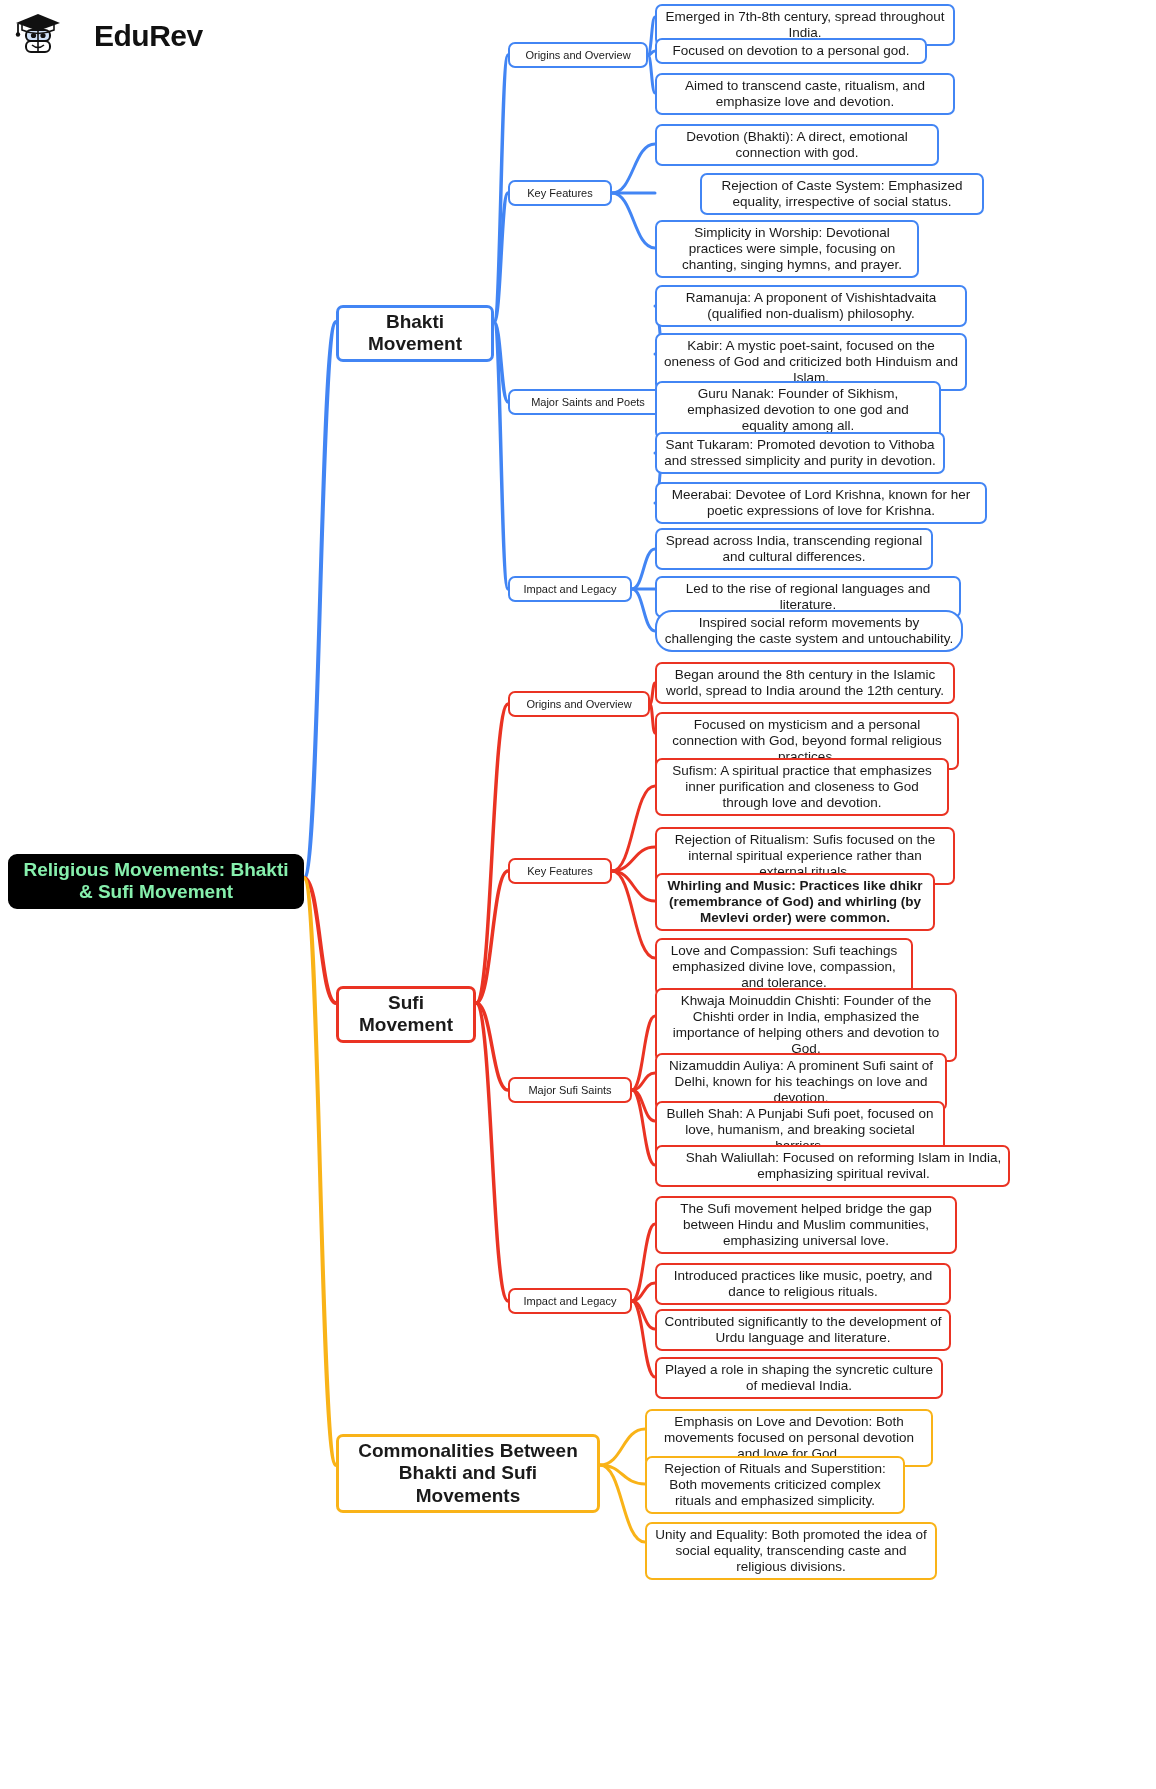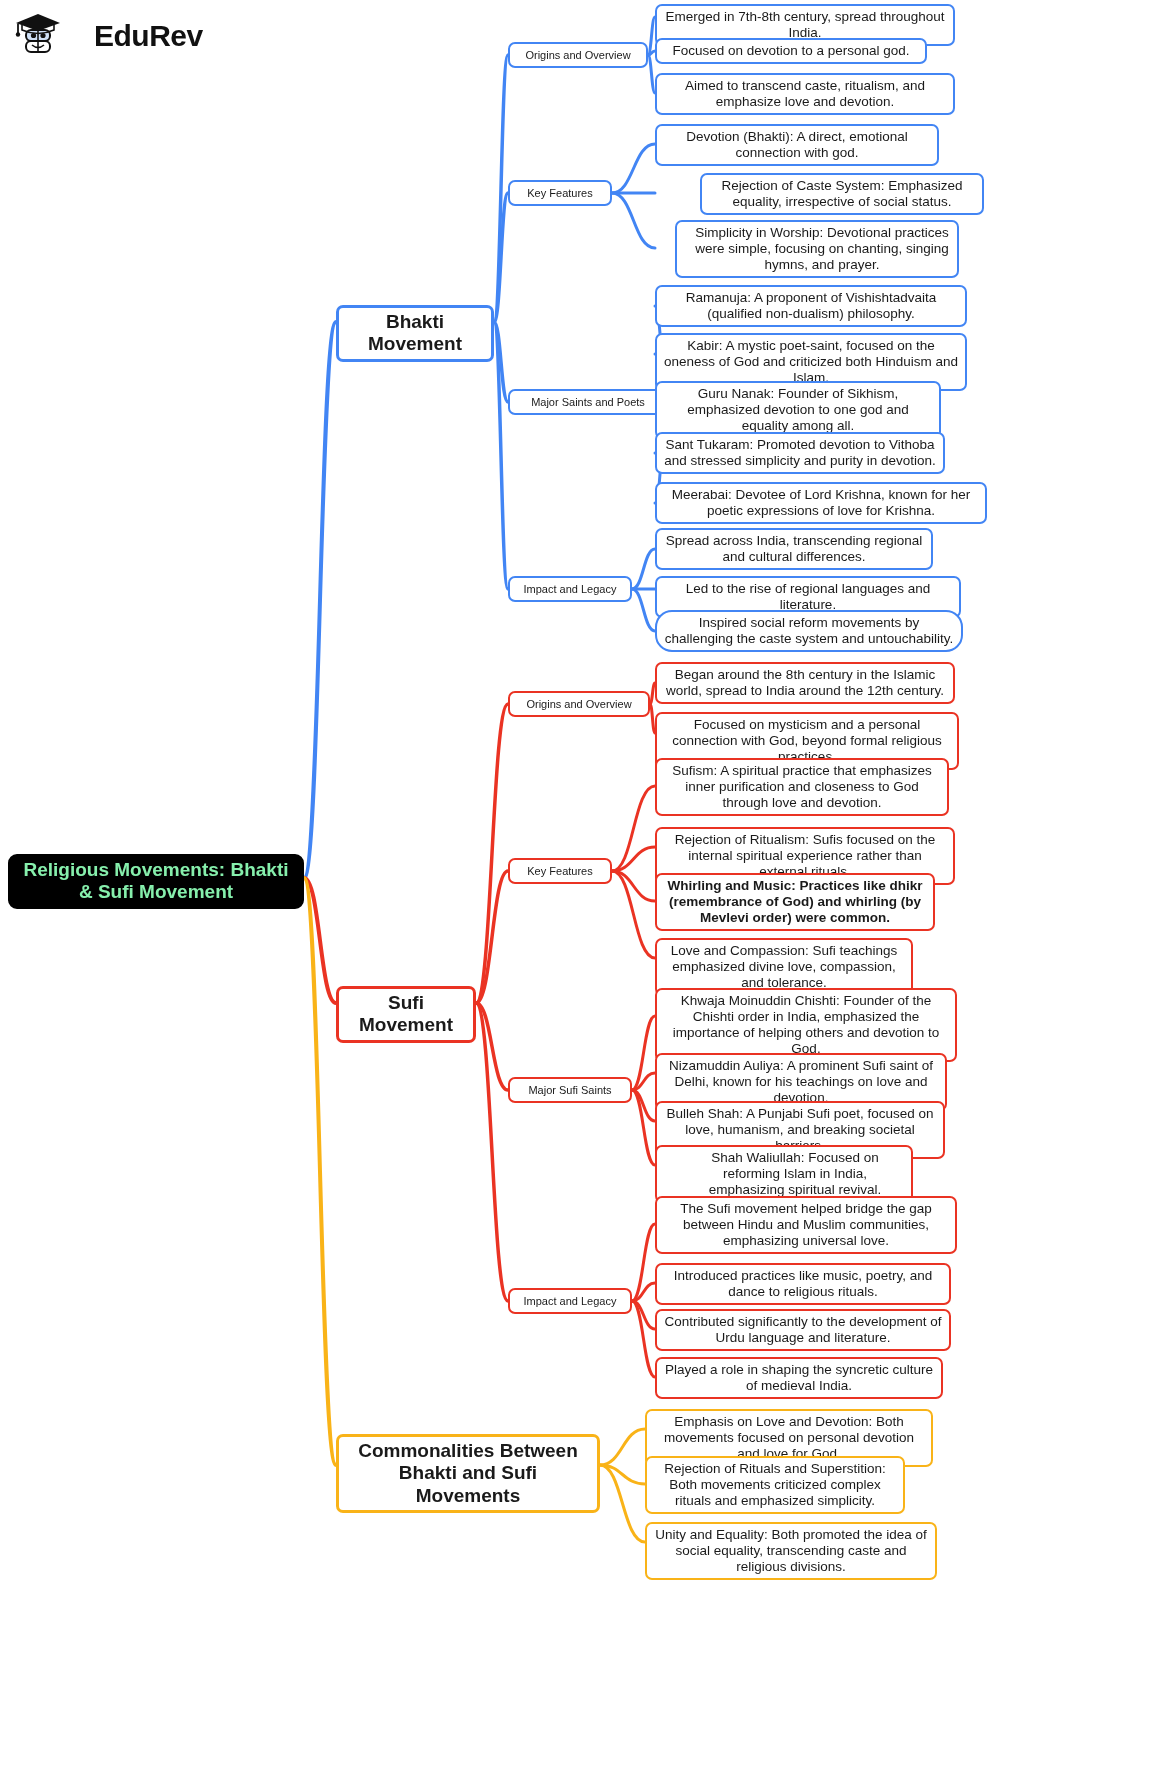--- a/index.html
+++ b/index.html
@@ -142,21 +142,21 @@
 
 <div class="node root " style="left: 8px; top: 854px; width: 296px; min-height: 48px;">Religious Movements: Bhakti &amp; Sufi Movement</div>
     <div class="node branch c-blue" style="left: 336px; top: 305px; width: 158px; min-height: 34px;">Bhakti Movement</div>
     <div class="node cat c-blue" style="left: 508px; top: 42px; width: 140px; min-height: 26px;">Origins and Overview</div>
     <div class="node leaf c-blue" style="left: 655px; top: 4px; width: 300px; min-height: 26px;">Emerged in 7th-8th century, spread throughout India.</div>
     <div class="node leaf c-blue" style="left: 655px; top: 38px; width: 272px; min-height: 26px;">Focused on devotion to a personal god.</div>
     <div class="node leaf c-blue" style="left: 655px; top: 73px; width: 300px; min-height: 40px;">Aimed to transcend caste, ritualism, and emphasize love and devotion.</div>
     <div class="node cat c-blue" style="left: 508px; top: 180px; width: 104px; min-height: 26px;">Key Features</div>
     <div class="node leaf c-blue" style="left: 655px; top: 124px; width: 284px; min-height: 40px;">Devotion (Bhakti): A direct, emotional connection with god.</div>
     <div class="node leaf c-blue" style="left: 655px; top: 173px; width: 284px; min-height: 40px; margin-left: 45px;">Rejection of Caste System: Emphasized equality, irrespective of social status.</div>
-    <div class="node leaf c-blue" style="left: 675px; top: 220px; width: 284px; min-height: 56px; padding-left: 16px;">Simplicity in Worship: Devotional practices were simple, focusing on chanting, singing hymns, and prayer.</div>
+    <div class="node leaf c-blue" style="left: 655px; top: 220px; width: 264px; min-height: 56px; padding-left: 16px;">Simplicity in Worship: Devotional practices were simple, focusing on chanting, singing hymns, and prayer.</div>
     <div class="node cat c-blue" style="left: 508px; top: 389px; width: 160px; min-height: 26px;">Major Saints and Poets</div>
     <div class="node leaf c-blue" style="left: 655px; top: 285px; width: 312px; min-height: 42px;">Ramanuja: A proponent of Vishishtadvaita (qualified non-dualism) philosophy.</div>
     <div class="node leaf c-blue" style="left: 655px; top: 333px; width: 312px; min-height: 42px;">Kabir: A mystic poet-saint, focused on the oneness of God and criticized both Hinduism and Islam.</div>
     <div class="node leaf c-blue" style="left: 655px; top: 381px; width: 286px; min-height: 42px;">Guru Nanak: Founder of Sikhism, emphasized devotion to one god and equality among all.</div>
     <div class="node leaf c-blue" style="left: 655px; top: 432px; width: 290px; min-height: 42px;">Sant Tukaram: Promoted devotion to Vithoba and stressed simplicity and purity in devotion.</div>
     <div class="node leaf c-blue" style="left: 655px; top: 482px; width: 332px; min-height: 42px;">Meerabai: Devotee of Lord Krishna, known for her poetic expressions of love for Krishna.</div>
     <div class="node cat c-blue" style="left: 508px; top: 576px; width: 124px; min-height: 26px;">Impact and Legacy</div>
     <div class="node leaf c-blue" style="left: 655px; top: 528px; width: 278px; min-height: 42px;">Spread across India, transcending regional and cultural differences.</div>
     <div class="node leaf c-blue" style="left: 655px; top: 576px; width: 306px; min-height: 26px;">Led to the rise of regional languages and literature.</div>
     <div class="node leaf c-blue" style="left: 655px; top: 610px; width: 308px; min-height: 42px; border-radius: 17px;">Inspired social reform movements by challenging the caste system and untouchability.</div>
@@ -166,21 +166,21 @@
     <div class="node leaf c-red" style="left: 655px; top: 712px; width: 304px; min-height: 42px;">Focused on mysticism and a personal connection with God, beyond formal religious practices.</div>
     <div class="node cat c-red" style="left: 508px; top: 858px; width: 104px; min-height: 26px;">Key Features</div>
     <div class="node leaf c-red" style="left: 655px; top: 758px; width: 294px; min-height: 56px;">Sufism: A spiritual practice that emphasizes inner purification and closeness to God through love and devotion.</div>
     <div class="node leaf c-red" style="left: 655px; top: 827px; width: 300px; min-height: 40px;">Rejection of Ritualism: Sufis focused on the internal spiritual experience rather than external rituals.</div>
     <div class="node leaf c-red" style="left: 655px; top: 873px; width: 280px; min-height: 56px; font-weight: bold;">Whirling and Music: Practices like dhikr (remembrance of God) and whirling (by Mevlevi order) were common.</div>
     <div class="node leaf c-red" style="left: 655px; top: 938px; width: 258px; min-height: 40px;">Love and Compassion: Sufi teachings emphasized divine love, compassion, and tolerance.</div>
     <div class="node cat c-red" style="left: 508px; top: 1077px; width: 124px; min-height: 26px;">Major Sufi Saints</div>
     <div class="node leaf c-red" style="left: 655px; top: 988px; width: 302px; min-height: 56px;">Khwaja Moinuddin Chishti: Founder of the Chishti order in India, emphasized the importance of helping others and devotion to God.</div>
     <div class="node leaf c-red" style="left: 655px; top: 1053px; width: 292px; min-height: 40px;">Nizamuddin Auliya: A prominent Sufi saint of Delhi, known for his teachings on love and devotion.</div>
     <div class="node leaf c-red" style="left: 655px; top: 1101px; width: 290px; min-height: 40px;">Bulleh Shah: A Punjabi Sufi poet, focused on love, humanism, and breaking societal barriers.</div>
-    <div class="node leaf c-red" style="left: 655px; top: 1145px; width: 258px; min-height: 40px; padding-left: 28px;">Shah Waliullah: Focused on reforming Islam in India, emphasizing spiritual revival.</div>
+    <div class="node leaf c-red" style="left: 655px; top: 1145px; width: 355px; min-height: 40px; padding-left: 28px;">Shah Waliullah: Focused on reforming Islam in India, emphasizing spiritual revival.</div>
     <div class="node cat c-red" style="left: 508px; top: 1288px; width: 124px; min-height: 26px;">Impact and Legacy</div>
     <div class="node leaf c-red" style="left: 655px; top: 1196px; width: 302px; min-height: 56px;">The Sufi movement helped bridge the gap between Hindu and Muslim communities, emphasizing universal love.</div>
     <div class="node leaf c-red" style="left: 655px; top: 1263px; width: 296px; min-height: 40px;">Introduced practices like music, poetry, and dance to religious rituals.</div>
     <div class="node leaf c-red" style="left: 655px; top: 1309px; width: 296px; min-height: 40px;">Contributed significantly to the development of Urdu language and literature.</div>
     <div class="node leaf c-red" style="left: 655px; top: 1357px; width: 288px; min-height: 40px;">Played a role in shaping the syncretic culture of medieval India.</div>
     <div class="node branch c-amber" style="left: 336px; top: 1434px; width: 264px; min-height: 62px;">Commonalities Between Bhakti and Sufi Movements</div>
     <div class="node leaf c-amber" style="left: 645px; top: 1409px; width: 288px; min-height: 40px;">Emphasis on Love and Devotion: Both movements focused on personal devotion and love for God.</div>
     <div class="node leaf c-amber" style="left: 645px; top: 1456px; width: 260px; min-height: 56px;">Rejection of Rituals and Superstition: Both movements criticized complex rituals and emphasized simplicity.</div>
     <div class="node leaf c-amber" style="left: 645px; top: 1522px; width: 292px; min-height: 40px;">Unity and Equality: Both promoted the idea of social equality, transcending caste and religious divisions.</div>
   </div>

